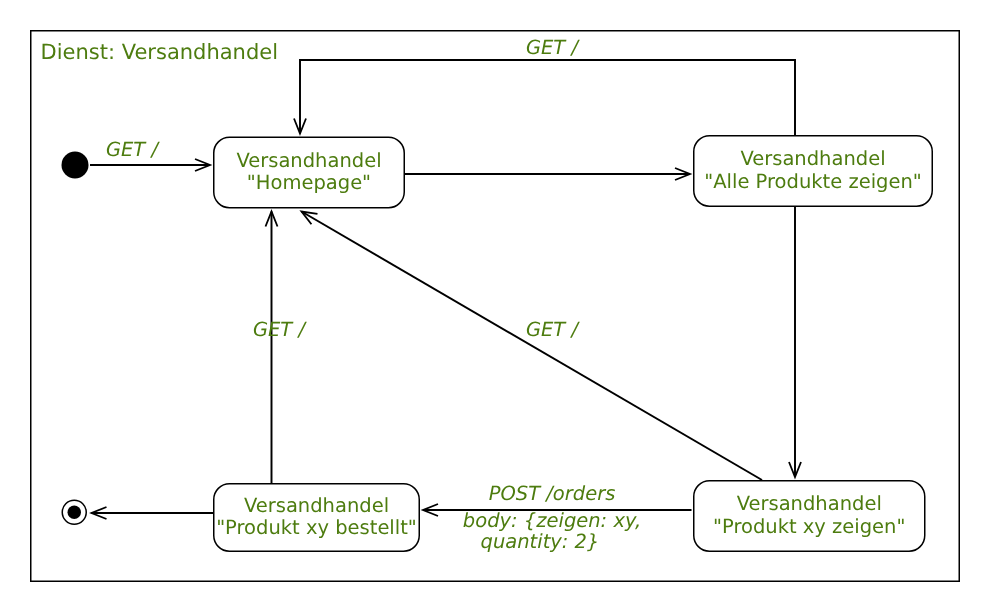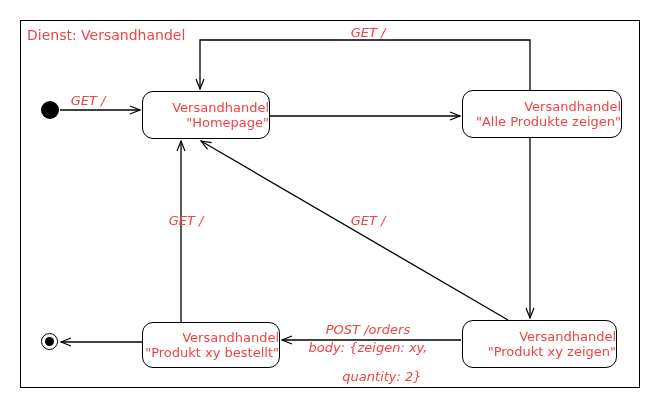--- a/index.html
+++ b/index.html
@@ -6,21 +6,21 @@
     margin: 0;
     padding: 0;
     background: #ffffff;
   }
   #stage {
     position: relative;
     width: 660px;
     height: 410px;
     background: #ffffff;
     font-family: "DejaVu Sans", "Liberation Sans", sans-serif;
-    color: #ef4444;
+    color: #4d7c0f;
     overflow: hidden;
   }
   #frame {
     position: absolute;
     left: 20px;
     top: 20px;
     width: 620px;
     height: 368px;
     border: 1.5px solid #000000;
     box-sizing: border-box;
@@ -40,21 +40,21 @@
     z-index: 1;
   }
   .state {
     position: absolute;
     box-sizing: border-box;
     border: 1.4px solid #000000;
     border-radius: 11px;
     background: #ffffff;
     display: flex;
     flex-direction: column;
-    align-items: flex-end;
+    align-items: center;
     justify-content: center;
     text-align: center;
     font-size: 13px;
     line-height: 15px;
     z-index: 2;
     white-space: nowrap;
   }
   #state-homepage        { left: 142px; top:  91px; width: 128px; height: 48px; }
   #state-alle-produkte   { left: 462px; top:  90px; width: 160px; height: 48px; }
   #state-produkt-zeigen  { left: 462px; top: 320px; width: 155px; height: 48px; }
@@ -99,21 +99,21 @@
     font-style: italic;
   }
   #lbl-init        { left:  88px; top:  93px; }
   #lbl-products    { left: 364px; top: 101px; }
   #lbl-loop        { left: 368px; top:  25px; }
   #lbl-products-xy { left: 530px; top: 213px; }
   #lbl-diag        { left: 368px; top: 213px; }
   #lbl-bestellt    { left: 186px; top: 213px; }
   #lbl-post-1      { left: 368px; top: 322px; }
   #lbl-post-2      { left: 368px; top: 340px; }
-  #lbl-post-3      { left: 382px; top: 354px; margin-top: 15px; }
+  #lbl-post-3      { left: 360px; top: 354px; }
 </style>
 </head>
 <body>
 
 <div id="stage">
 
   <div id="frame"></div>
   <div class="frame-title">Dienst: Versandhandel</div>
 
   <svg class="wires" width="660" height="410" viewBox="0 0 660 410">

